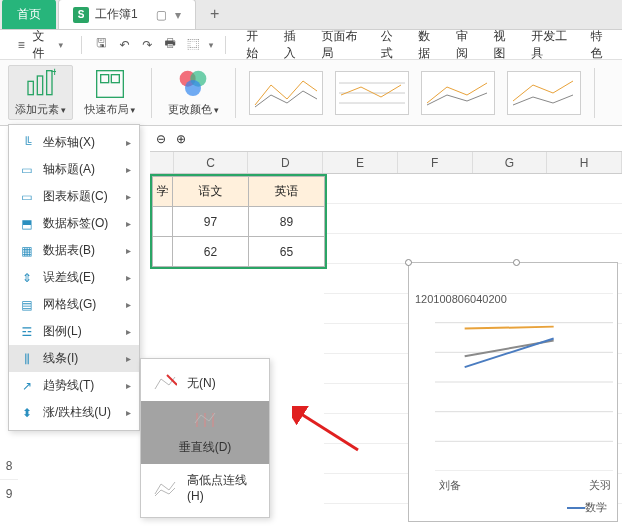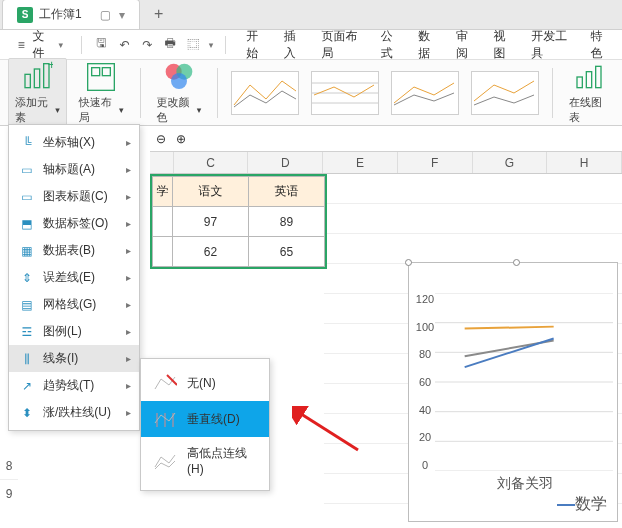--- a/index.html
+++ b/index.html
@@ -32,21 +32,21 @@
   
   
   .dropdown { position:absolute; top:124px; left:8px; width:132px; background:#fff; border:1px solid #c9c9c9; box-shadow:2px 2px 6px rgba(0,0,0,.15); padding:4px 0; z-index:50;}
   .dd-item{ display:flex; align-items:center; gap:8px; padding:5px 10px; color:#333; position:relative;}
   .dd-item .dd-i{ width:16px;height:16px; display:flex;align-items:center;justify-content:center; color:#2b8fbf;}
   .dd-item .dd-arr{ position:absolute; right:8px; color:#777; font-size:10px;}
   .dd-item.hov{ background:#e6e6e6;}
   
   .submenu{ position:absolute; top:358px; left:140px; width:130px; background:#fff; border:1px solid #c9c9c9; box-shadow:2px 2px 6px rgba(0,0,0,.15); padding:6px 0; z-index:60;}
   .sub-item{ display:flex; align-items:center; gap:10px; padding:8px 12px;}
-  .sub-item.hov{ background:#0ea5e9;}
+  .sub-item.hov{ background:#a3a3a3;flex-direction:column;}
   .sub-i{ width:24px;height:20px; display:flex;align-items:center;justify-content:center;}
   
   .arrow{ position:absolute; top:406px; left:292px; z-index:70; color:#e02020;}
   
   
   .formula-bar{ height:26px; display:flex; align-items:center; border-bottom:1px solid #d0d0d0; position:absolute; top:126px; left:150px; right:0; background:#fff; padding:0 6px; gap:10px;}
   .fx{ font-style:italic; color:#888;margin-top:48px;}
   
   
   .grid{ position:absolute; top:152px; left:150px; right:0; bottom:0; background:#fff; }
@@ -59,30 +59,33 @@
   .table-sel td,.table-sel th{ border:1px solid #b8b8b8; width:76px; height:30px; text-align:center; font-size:12px;}
   .table-sel th{ background:#fff0dc; color:#222; font-weight:normal;}
   .table-sel .cut{ width:20px;}
   .grid-lines{ position:absolute; top:22px; left:174px; right:0; bottom:0;}
   .grid-lines div.row-l{ height:30px; border-bottom:1px solid #eee;}
   
   
   .chart-obj{ position:absolute; top:262px; left:408px; width:210px; height:260px; border:1px solid #bdbdbd; background:#fff;}
   .chart-obj .handle{ position:absolute; width:7px;height:7px; background:#fff;border:1px solid #888; border-radius:50%;}
   .chart-obj .plot{ position:absolute; top:30px; left:26px; right:4px; bottom:50px;}
-  .yaxis{ position:absolute; left:6px; top:30px; bottom:50px; width:20px; display:flex; flex-direction:column; justify-content:space-between; align-items:center; color:#555; font-size:11px;}
-  .xaxis{ position:absolute; bottom:28px; left:30px; right:6px; display:flex; justify-content:center; color:#555; font-size:14px;}
-  .legend{ position:absolute; bottom:6px; right:10px; display:flex; align-items:center; font-size:16px; color:#555;justify-content:center;}
+  .yaxis{ position:absolute; left:6px; top:30px; bottom:50px; width:20px; display:flex; flex-direction:row; justify-content:space-between; align-items:flex-start; color:#555; font-size:11px;}
+  .xaxis{ position:absolute; bottom:28px; left:30px; right:6px; display:flex; justify-content:space-between; color:#555; font-size:11px;}
+  .legend{ position:absolute; bottom:6px; right:10px; display:flex; align-items:center; font-size:11px; color:#555;justify-content:center;}
   .leg-sw{ width:18px;height:2px; background:#4a7cc0;}
   
 </style>
 </head>
 <body>
 
 <div class="top-tabs">
+  <div class="top-tab home">
+      <span>首页</span>
+    </div>
   <div class="top-tab">
     <span class="tab-icon">S</span>
     <span>工作簿1</span>
     <span class="tab-status">
       <span>▢</span>
       <span>▾</span>
     </span>
   </div>
   <div class="plus-tab">+</div>
 </div>
@@ -177,30 +180,20 @@
         <polyline points="2,30 22,20 42,26 62,18" stroke="#888" fill="none"></polyline>
       </svg>
     </div>
   <div class="chart-thumb">
       <svg>
         <polyline points="2,26 22,10 42,18 62,6" stroke="#e8a23a" fill="none"></polyline>
         <polyline points="2,30 22,22 42,28 62,20" stroke="#888" fill="none"></polyline>
       </svg>
     </div>
   <div class="vsep" style="height:50px;"></div>
-  <div class="ribbon-group">
-    <span class="rg-icon">
-        <svg viewBox="0 0 24 24">
-          <rect x="3" y="12" width="4" height="8" fill="none" stroke="#2aa566"></rect>
-          <rect x="10" y="8" width="4" height="12" fill="none" stroke="#2aa566"></rect>
-          <rect x="17" y="4" width="4" height="16" fill="none" stroke="#2aa566"></rect>
-        </svg>
-      </span>
-    <span class="rg-lbl">在线图表</span>
-  </div>
 </div>
 
 <div class="formula-bar">
   <span>⊖</span>
   <span>⊕</span>
   <span class="fx">fx</span>
   <input style="flex: 1 1 0%; border: none; outline: none;">
 </div>
 
 <div class="grid">

